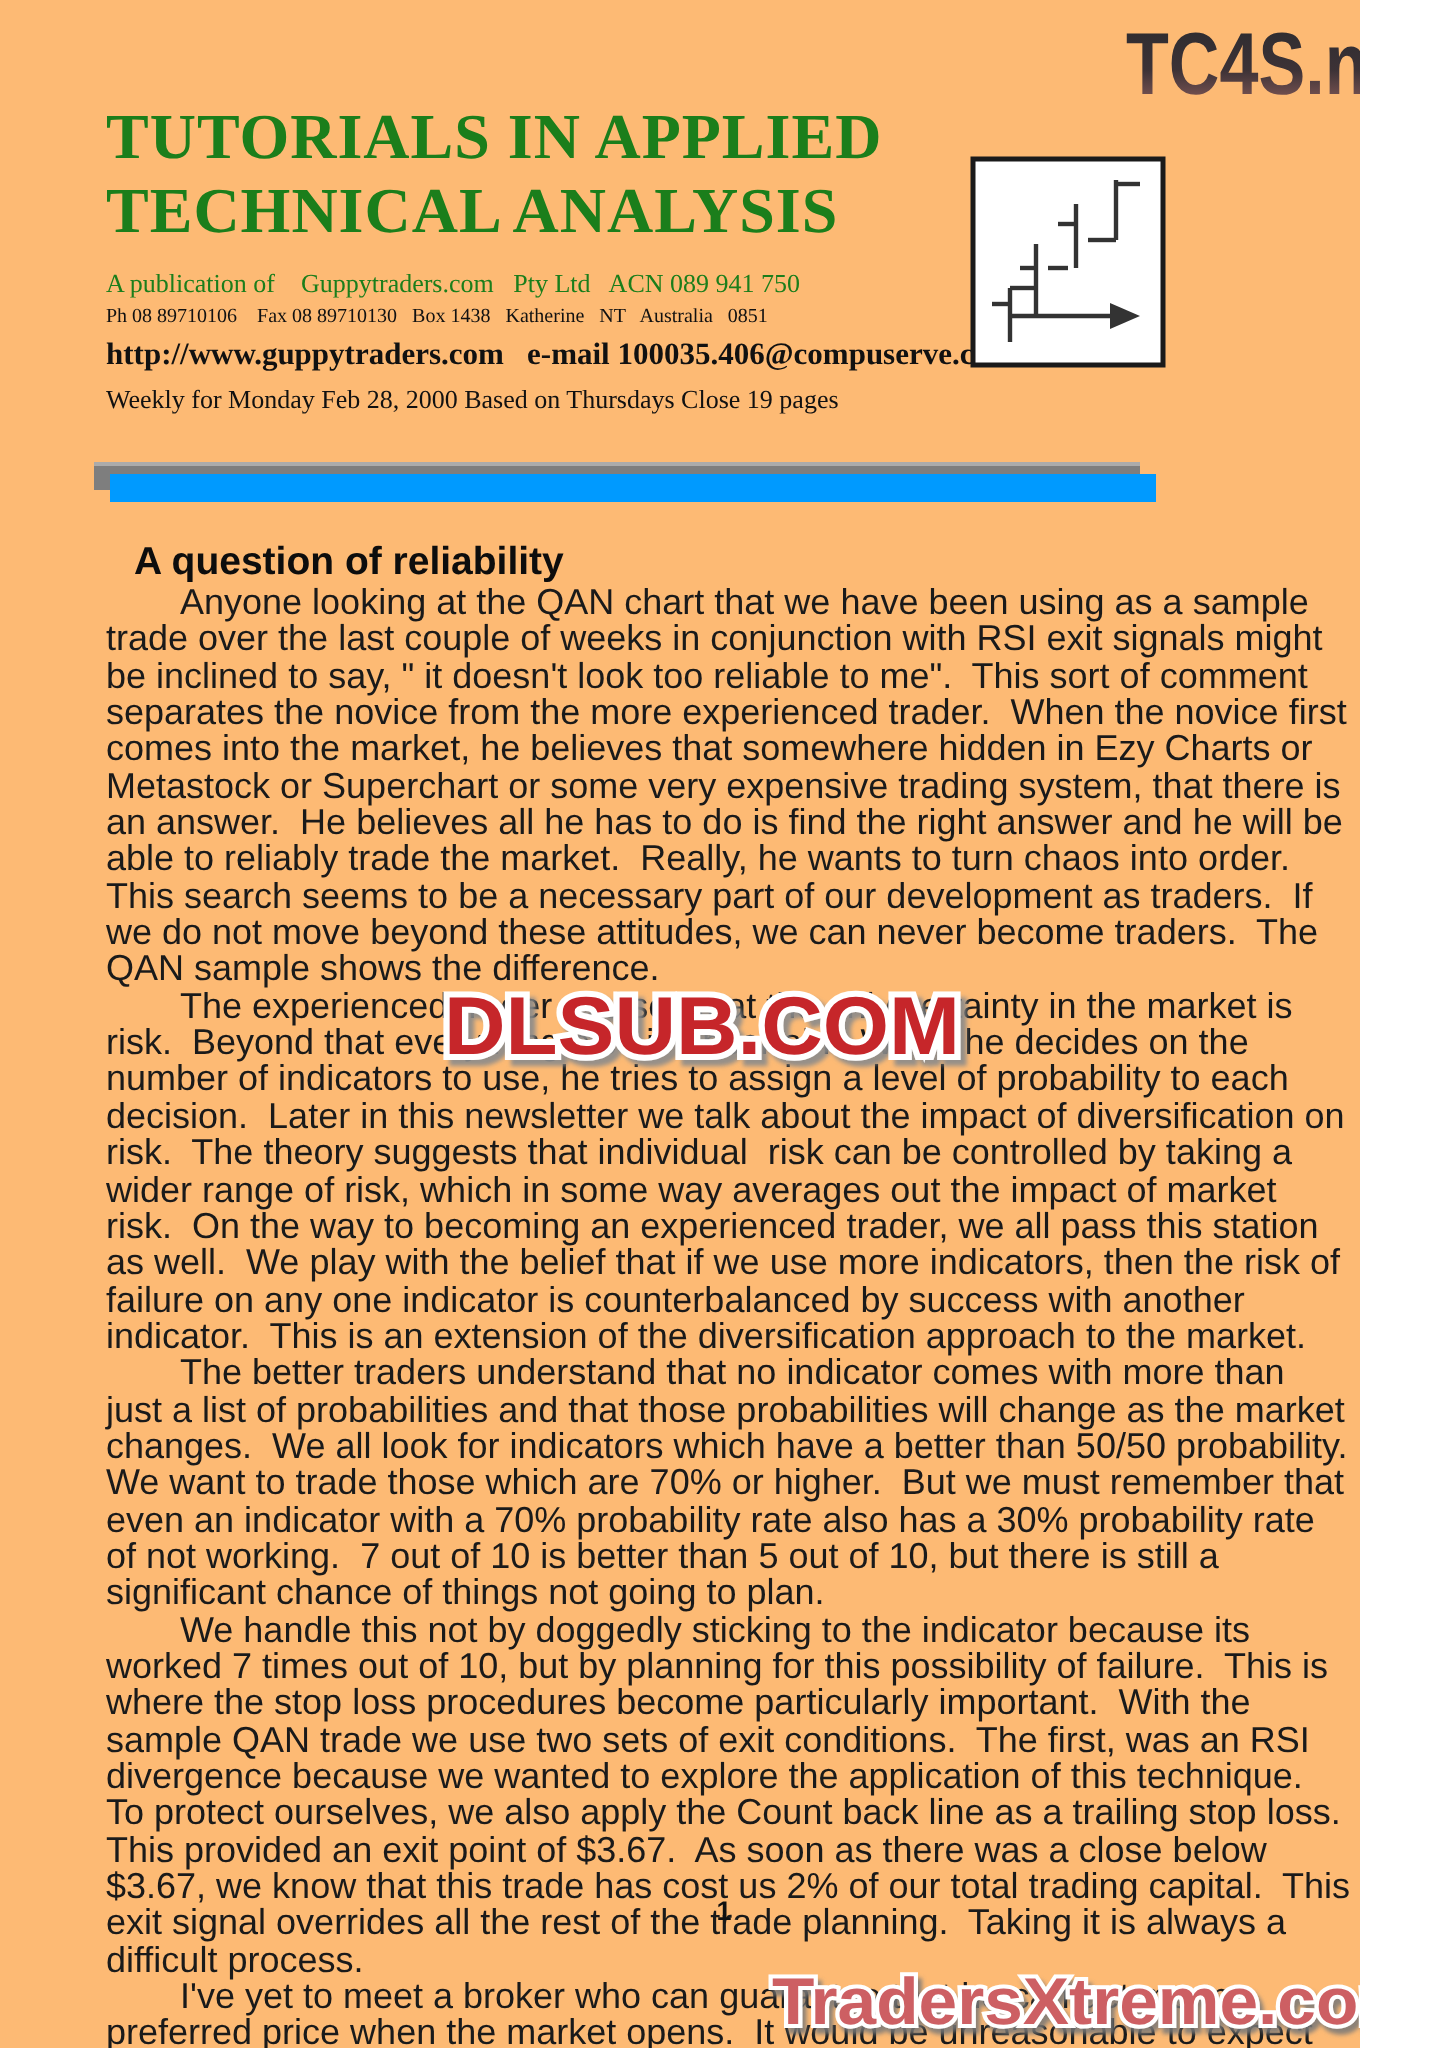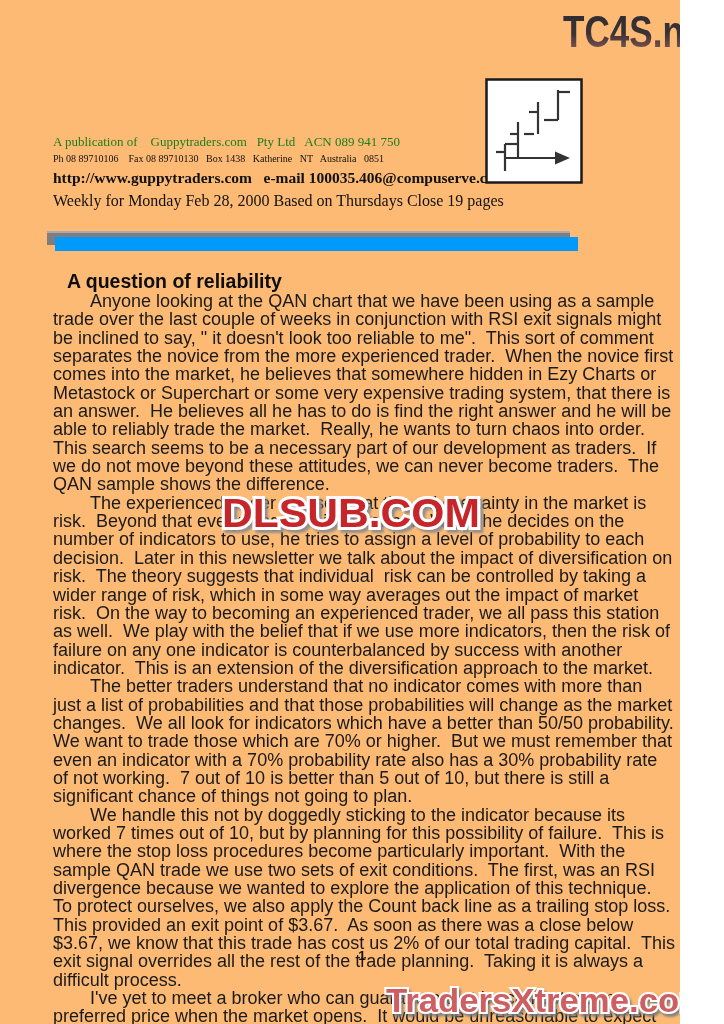--- a/index.html
+++ b/index.html
@@ -29,21 +29,21 @@
     white-space:pre;
   }
   .web-line{
     position:absolute;top:169px;left:53px;
     font-family:"Liberation Serif",serif;font-size:15.5px;font-weight:bold;color:#111;
     white-space:pre;
   }
   .chart-box{position:absolute;top:78px;left:485px;width:98px;height:106px;}
   .issue-line{
     position:absolute;top:192px;left:53px;
-    font-family:"Liberation Serif",serif;font-size:16px;color:#111;white-space:pre;
+    font-family:"Liberation Serif",serif;font-size:13px;color:#111;white-space:pre;
   }
   .contrib-line{
     position:absolute;top:213px;left:53px;
     font-family:"Liberation Serif",serif;font-size:14.5px;color:#111;white-space:pre;
   }
   .bar-gray{
     position:absolute;top:231px;left:47px;width:523px;height:14px;
     background:#7e7e7e;border-top:2px solid #ababab;box-sizing:border-box;
   }
   .bar-blue{
@@ -77,21 +77,21 @@
     <defs>
       <linearGradient id="tc4sGrad" x1="0" y1="0" x2="0" y2="1">
         <stop offset="0%" stop-color="#2b2b2e"></stop>
         <stop offset="55%" stop-color="#3c3236"></stop>
         <stop offset="100%" stop-color="#96635f"></stop>
       </linearGradient>
     </defs>
     <text x="160" y="45" text-anchor="end" textLength="152" lengthAdjust="spacingAndGlyphs" font-family="Liberation Sans, sans-serif" font-weight="bold" font-size="44" fill="url(#tc4sGrad)">TC4S.net</text>
   </svg>
 
-  <h1 class="masthead-title" style="margin:0;"><br></h1>
+  <h1 class="masthead-title" style="margin:0;"><span>TUTORIALS IN APPLIED</span><br><span>TECHNICAL ANALYSIS</span></h1>
 
   <div class="pub-line">A publication of    Guppytraders.com   Pty Ltd   ACN 089 941 750</div>
   <div class="contact-line">Ph 08 89710106    Fax 08 89710130   Box 1438   Katherine   NT   Australia   0851</div>
   <div class="web-line">http://www.guppytraders.com   e-mail 100035.406@compuserve.com</div>
 
   <svg class="chart-box" viewBox="0 0 98 106">
     <rect x="1.5" y="1.5" width="95" height="103" fill="#ffffff" stroke="#1a1a1a" stroke-width="2.5"></rect>
     <g stroke="#333333" stroke-width="2.2" fill="none">
 
       <line x1="20" y1="66" x2="20" y2="93"></line>

